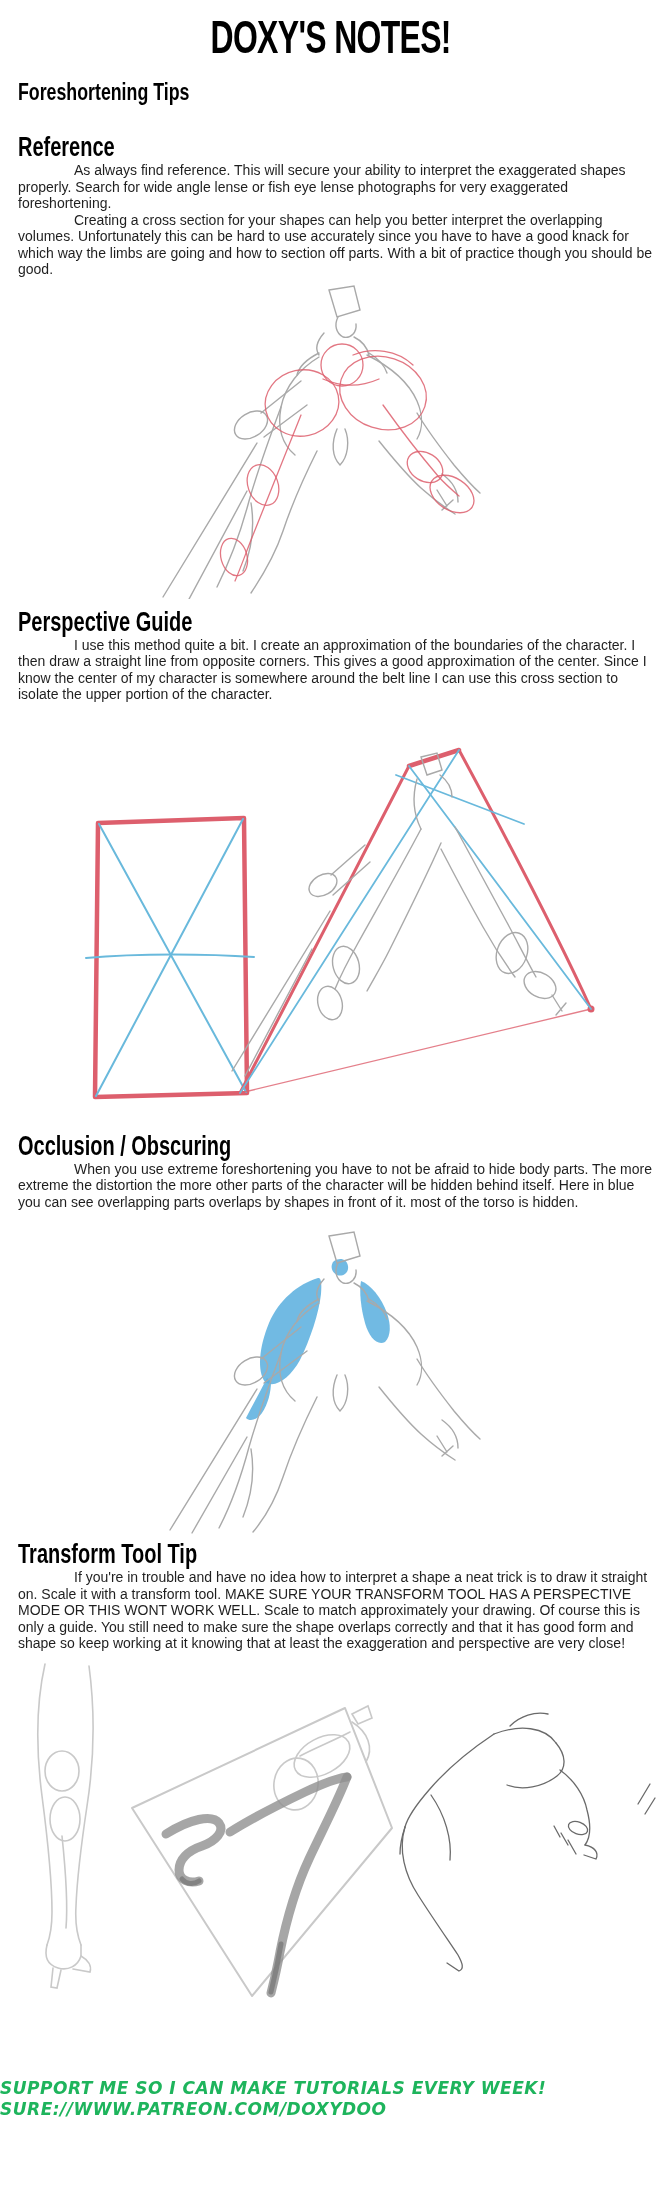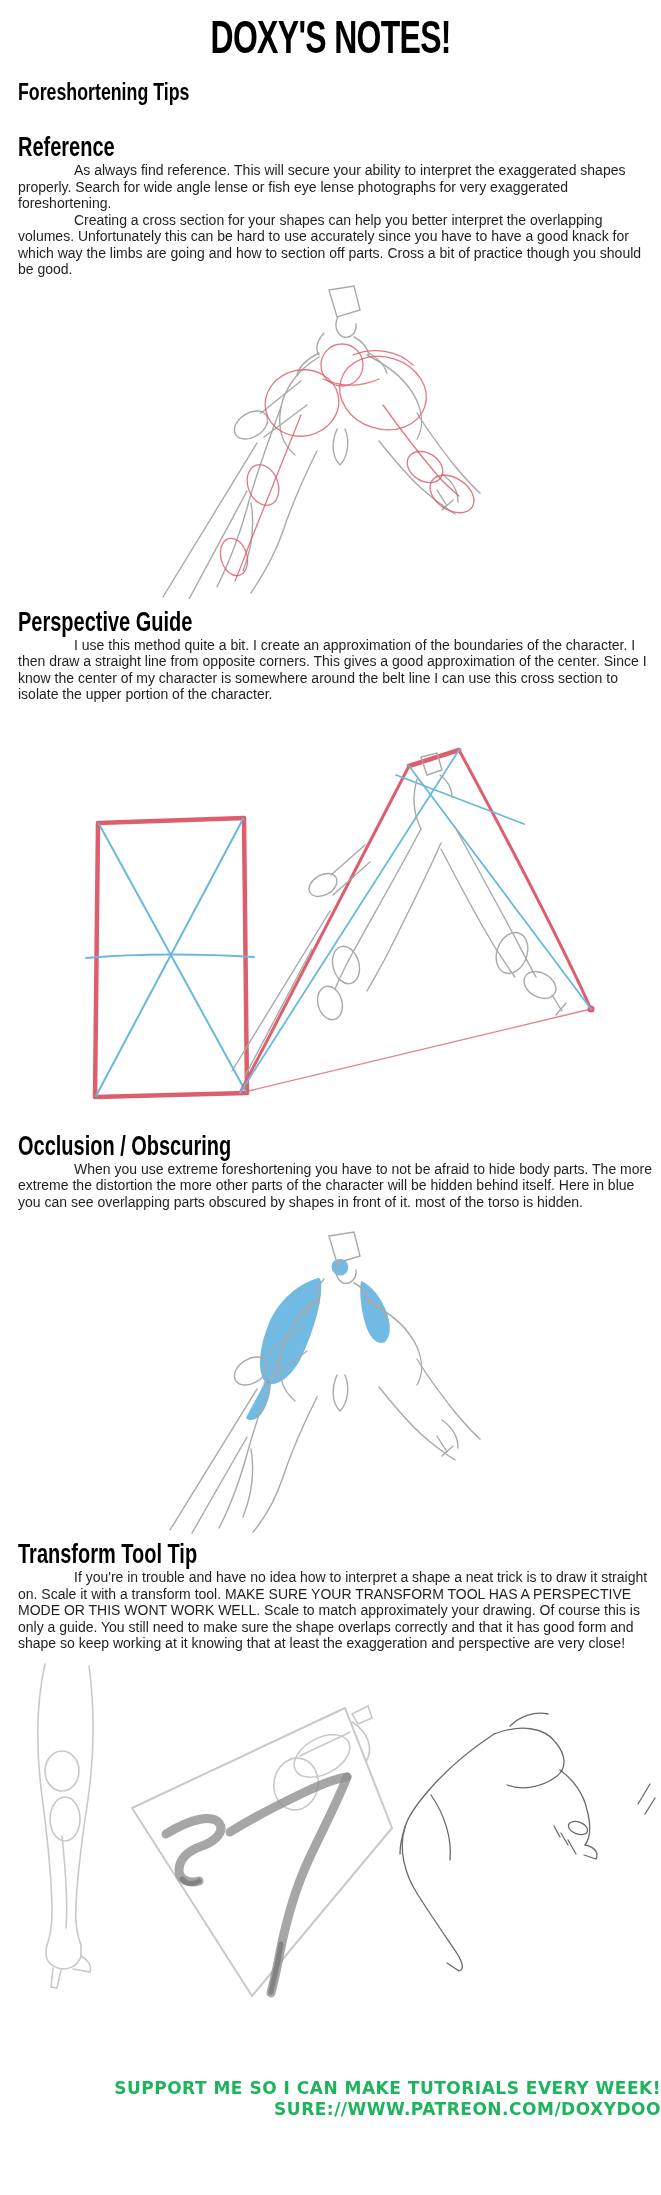--- a/index.html
+++ b/index.html
@@ -17,22 +17,22 @@
   .subtitle{display:inline-block;font-size:24px;line-height:28px;font-weight:700;color:#000;
             transform:scaleX(0.74);transform-origin:left center;white-space:nowrap;}
   .sec-h-wrap{margin:0 18px;height:30px;}
   .sec-h{display:inline-block;font-size:27px;line-height:30px;font-weight:700;color:#000;
          transform:scaleX(0.74);transform-origin:left center;white-space:nowrap;}
   .m-ref{margin-top:26px}.m-cross{margin-top:14px}.m-persp{margin-top:8px}
   .m-occl{margin-top:0}.m-trans{margin-top:4px}
   .para{margin:0 4px 0 18px;font-size:14px;line-height:16.5px;text-indent:56px;color:var(--text);}
   .illus{display:block;width:661px;}
   .il1{margin-top:6px}.il2{margin-top:28px}.il3{margin-top:20px}.il4{margin-top:4px}
-  .footer{margin-top:2px;text-align:right;font-family:"DejaVu Sans",sans-serif;font-weight:700;
-          color:var(--footer-green);font-size:17px;line-height:21px;letter-spacing:.5px;}
+  .footer{margin-top:2px;text-align:left;font-family:"DejaVu Sans",sans-serif;font-weight:700;
+          color:var(--footer-green);font-size:17px;line-height:21px;letter-spacing:.5px;font-style:italic;}
   
   .sk{fill:none;stroke:var(--sketch-gray);stroke-width:1.4;stroke-linecap:round}
   .skl{fill:none;stroke:var(--sketch-gray-light);stroke-width:1.6;stroke-linecap:round}
   .skl2{fill:none;stroke:var(--sketch-gray-light);stroke-width:2;stroke-linejoin:round;stroke-linecap:round}
   .r{fill:none;stroke:var(--sketch-red);stroke-width:1.3;stroke-linecap:round;opacity:.85}
   .rb{fill:none;stroke:var(--sketch-red);stroke-width:4.5;stroke-linejoin:round;stroke-linecap:round}
   .rb2{fill:none;stroke:var(--sketch-red);stroke-width:3;stroke-linecap:round}
   .rt{fill:none;stroke:var(--sketch-red);stroke-width:1.4;stroke-linecap:round;opacity:.8}
   .rdot{fill:var(--sketch-red);stroke:none}
   .b{fill:none;stroke:var(--sketch-blue);stroke-width:2;stroke-linecap:round}
@@ -53,21 +53,21 @@
 
   <div class="subtitle-wrap">
     <span class="subtitle">Foreshortening Tips</span>
   </div>
 
   <div class="sec-h-wrap m-ref">
     <span class="sec-h">Reference</span>
   </div>
   <p class="para">As always find reference. This will secure your ability to interpret the exaggerated shapes properly. Search for wide angle lense or fish eye lense photographs for very exaggerated foreshortening.</p>
 
-  <p class="para">Creating a cross section for your shapes can help you better interpret the overlapping volumes. Unfortunately this can be hard to use accurately since you have to have a good knack for which way the limbs are going and how to section off parts. Cross a bit of practice though you should be good.</p>
+  <p class="para">Creating a cross section for your shapes can help you better interpret the overlapping volumes. Unfortunately this can be hard to use accurately since you have to have a good knack for which way the limbs are going and how to section off parts. With a bit of practice though you should be good.</p>
 
   <svg class="illus il1" width="661" height="315" viewBox="0 0 661 315" xmlns="http://www.w3.org/2000/svg">
     <g>
       <path class="sk" d="M329,6 L354,2 L360,26 L337,33 Z"></path>
       <path class="sk" d="M338,33 C334,41 336,49 343,53 C351,55 357,48 356,40"></path>
       <path class="sk" d="M324,49 C317,57 315,65 319,71"></path>
       <path class="sk" d="M354,53 C362,57 367,63 369,71"></path>
       <path class="sk" d="M319,69 C307,75 299,83 297,91"></path>
       <path class="sk" d="M369,69 C379,75 385,83 387,89"></path>
       <path class="sk" d="M319,73 C299,85 285,103 281,123 C277,145 283,161 295,171"></path>
@@ -140,21 +140,21 @@
       <path class="sk" d="M552,264 L562,280 M556,284 L566,272"></path>
       <ellipse class="sk" cx="330" cy="272" rx="12" ry="17" transform="rotate(-15 330 272)"></ellipse>
       <path class="sk" d="M330,180 L232,340"></path>
       <path class="sk" d="M312,218 L245,345"></path>
     </g>
   </svg>
 
   <div class="sec-h-wrap m-occl">
     <span class="sec-h">Occlusion / Obscuring</span>
   </div>
-  <p class="para">When you use extreme foreshortening you have to not be afraid to hide body parts. The more extreme the distortion the more other parts of the character will be hidden behind itself. Here in blue you can see overlapping parts obscured by shapes in front of it. most of the torso is hidden.</p>
+  <p class="para">When you use extreme foreshortening you have to not be afraid to hide body parts. The more extreme the distortion the more other parts of the character will be hidden behind itself. Here in blue you can see overlapping parts overlaps by shapes in front of it. most of the torso is hidden.</p>
 
   <svg class="illus il3" width="661" height="305" viewBox="0 0 661 305" xmlns="http://www.w3.org/2000/svg">
     <g>
       <path class="bf" d="M334,31 C340,27 347,29 348,36 C349,43 343,47 337,45 C331,42 330,35 334,31 Z"></path>
       <path class="bf" d="M318,48 C298,54 279,70 269,93 C259,117 257,141 265,152 C275,159 290,148 300,130 C310,110 319,83 321,64 C322,53 321,47 318,48 Z"></path>
       <path class="bf" d="M267,148 C260,162 252,176 246,188 C250,192 257,190 262,183 C268,174 271,162 271,152 Z"></path>
       <path class="bf" d="M361,51 C371,55 381,67 387,83 C391,95 391,106 385,112 C377,116 369,107 365,93 C361,79 359,61 361,51 Z"></path>
     </g>
     <g>
       <path class="sk" d="M329,6 L354,2 L360,26 L337,33 Z"></path>

